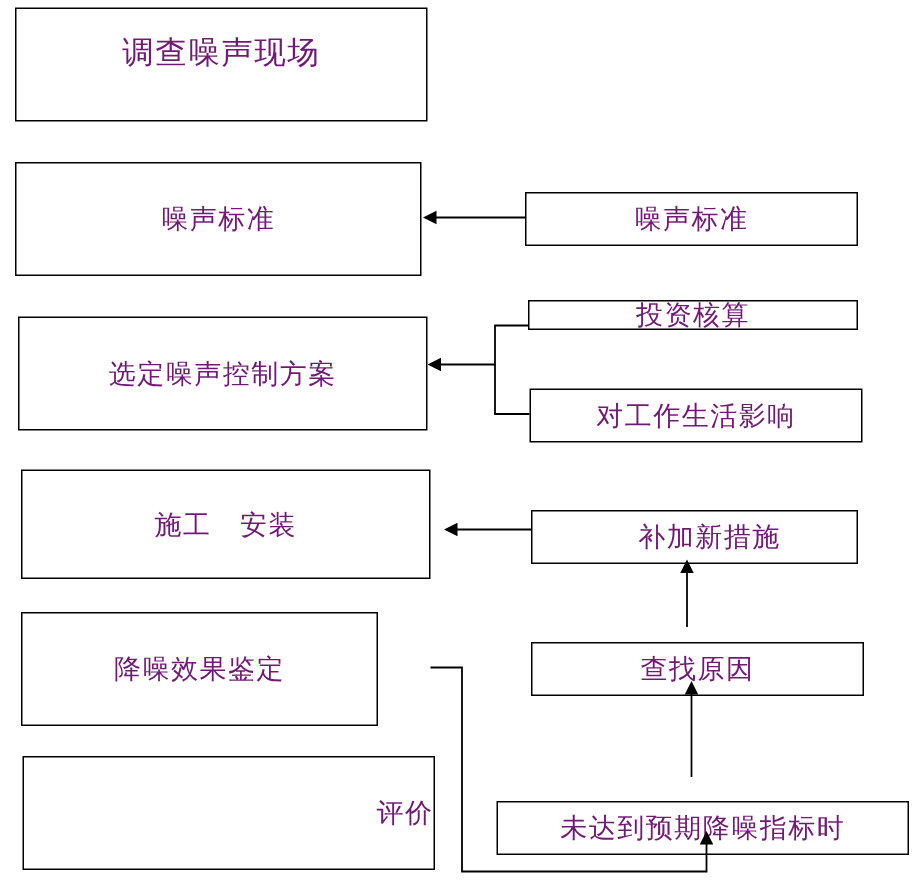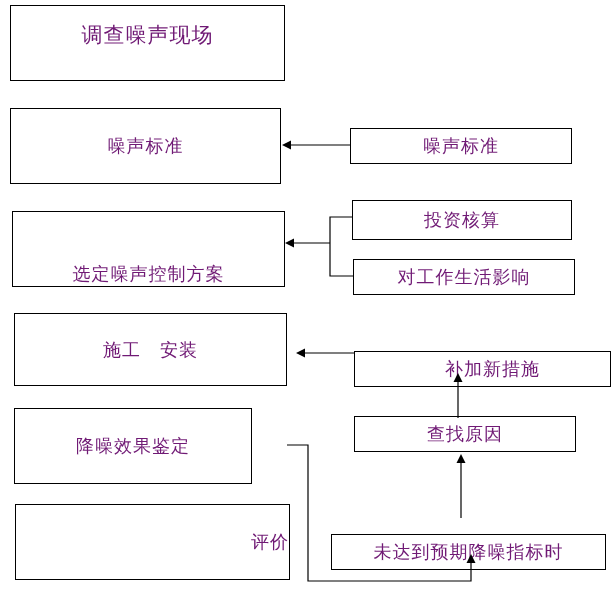--- a/index.html
+++ b/index.html
@@ -30,30 +30,30 @@
   .main-node {
     font-size: 18px;
   }
   .side-node {
     font-size: 18px;
   }
   
   .b1 { left: 10px;  top: 5px;   width: 275px; height: 76px;
         align-items: flex-start; padding-top: 15px; font-size: 21px; }
   .b2 { left: 10px;  top: 108px; width: 271px; height: 76px; }
-  .b3 { left: 12px;  top: 211px; width: 273px; height: 76px; align-items: flex-end; }
+  .b3 { left: 12px;  top: 211px; width: 273px; height: 76px; }
   .b4 { left: 14px;  top: 313px; width: 273px; height: 73px; }
   .b5 { left: 14px;  top: 408px; width: 238px; height: 76px; }
   .b6 { left: 15px;  top: 504px; width: 275px; height: 76px; justify-content: flex-end; }
 
   .r1 { left: 350px; top: 128px; width: 222px; height: 36px; }
-  .r2 { left: 352px; top: 200px; width: 220px; height: 40px; }
+  .r2 { left: 352px; top: 200px; width: 220px; height: 20px; }
   .r3 { left: 353px; top: 259px; width: 222px; height: 36px; align-items: center; }
-  .r4 { left: 354px; top: 351px; width: 257px; height: 36px; padding-left: 20px; }
-  .r5 { left: 354px; top: 416px; width: 222px; height: 36px; }
+  .r4 { left: 354px; top: 340px; width: 218px; height: 36px; padding-left: 20px; }
+  .r5 { left: 354px; top: 428px; width: 222px; height: 36px; }
   .r6 { left: 331px; top: 518px; width: 275px; height: 36px; margin-top: 16px; }
 
   .connector-layer {
     position: absolute;
     left: 0;
     top: 0;
     width: 616px;
     height: 592px;
     pointer-events: none;
   }

